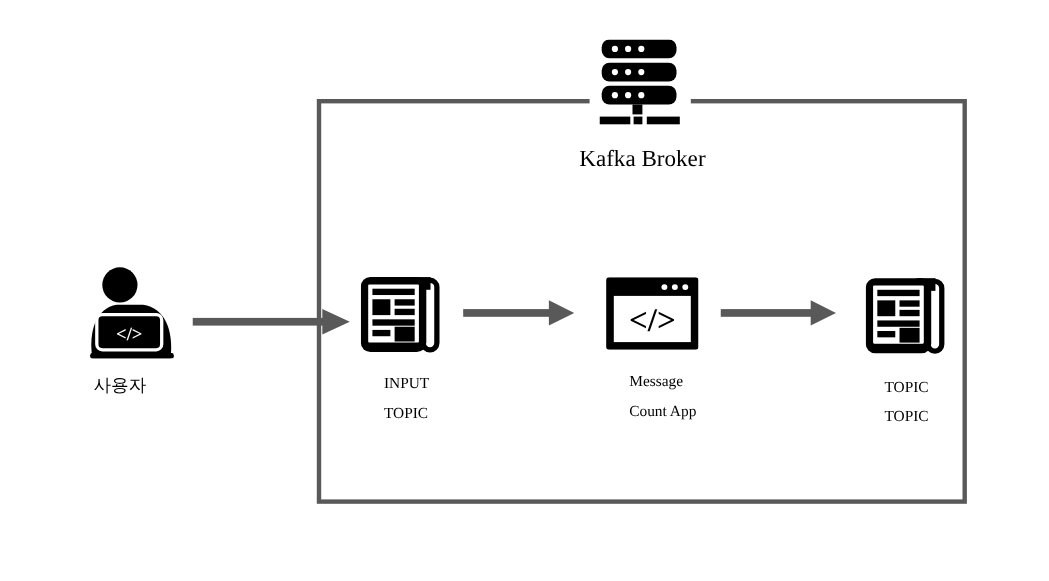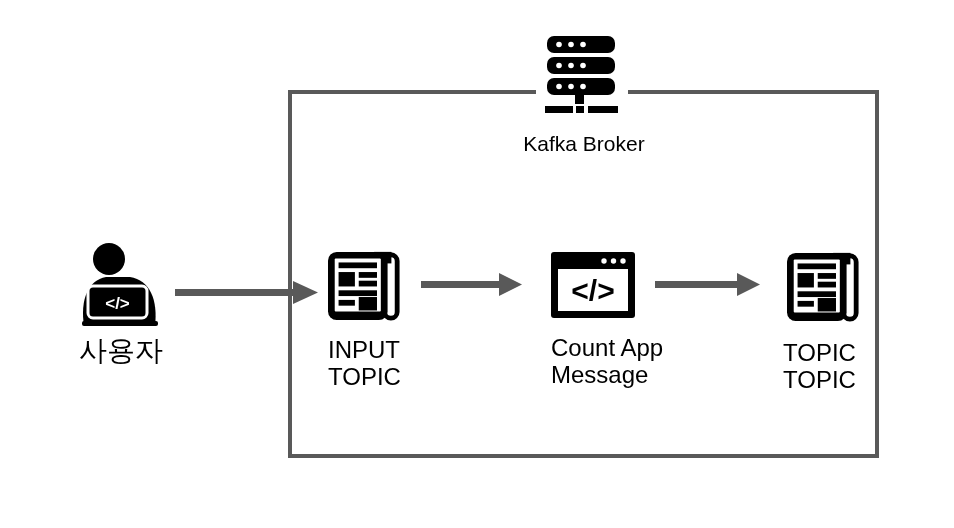--- a/index.html
+++ b/index.html
@@ -1,41 +1,41 @@
 <!DOCTYPE html>
 <html><head>
 <meta charset="utf-8">
 <style>
   html,body{margin:0;padding:0;background:#ffffff;}
   #stage{
     position:relative;width:933px;height:528px;background:#ffffff;
-    font-family:Liberation Sans, sans-serif;color:#000;
+    font-family:Liberation Serif, serif;color:#000;
     overflow:hidden;
   }
   .abs{position:absolute;}
   
   .boundary{
     left:288px;top:90px;width:583px;height:360px;
     border:4px solid #595959;background:transparent;
   }
   
   .server-patch{left:536px;top:84px;width:92px;height:14px;background:#ffffff;}
   .server-icon{left:545px;top:36px;}
   .broker-label{left:434px;top:131px;width:300px;text-align:center;}
   .broker-title{font-size:21px;line-height:26px;}
   .broker-subtitle{font-size:15px;line-height:19px;}
   .person-icon{left:76px;top:242px;}
-  .actor-label{left:55px;top:337px;width:108px;text-align:right;font-size:28px;line-height:27px;}
+  .actor-label{left:55px;top:337px;width:108px;text-align:center;font-size:16px;line-height:27px;}
   .arrow1{left:175px;top:279px;}
   .arrow2{left:421px;top:271px;}
   .arrow3{left:655px;top:271px;}
   .news-input{left:328px;top:247px;}
   .news-output{left:787px;top:248px;}
   .app-icon{left:551px;top:252px;}
-  .node-label{font-size:24px;line-height:27px;}
+  .node-label{font-size:14px;line-height:27px;margin-left:21px;}
   .label-input{left:328px;top:336px;}
   .label-app{left:551px;top:334px;}
   .label-output{left:783px;top:339px;}
   svg{display:block;}
 </style>
 </head>
 <body>
 
 <div id="stage">
 
@@ -110,22 +110,22 @@
 
   <svg class="abs app-icon" width="84" height="66" viewBox="0 0 84 66">
     <rect x="0" y="0" width="84" height="66" rx="3" fill="#000000"></rect>
     <rect x="7" y="17" width="70" height="42" fill="#ffffff"></rect>
     <circle cx="53" cy="9" r="2.7" fill="#ffffff"></circle>
     <circle cx="62.5" cy="9" r="2.7" fill="#ffffff"></circle>
     <circle cx="72" cy="9" r="2.7" fill="#ffffff"></circle>
     <text x="42" y="49" text-anchor="middle" font-size="30" font-weight="bold" fill="#000000">&lt;/&gt;</text>
   </svg>
   <div class="abs node-label label-app">
+    <div>Message</div>
     <div>Count App</div>
-    <div>Message</div>
   </div>
 
   <svg class="abs arrow3" width="105" height="27" viewBox="0 0 105 27">
     <rect x="0" y="10" width="84" height="7" fill="#595959"></rect>
     <polygon points="82,2 105,13.5 82,25" fill="#595959"></polygon>
   </svg>
 
   <svg class="abs news-output" width="73" height="77" viewBox="0 0 76 80">
     <rect x="59" y="8" width="13" height="66" rx="6.5" fill="#ffffff" stroke="#000000" stroke-width="5"></rect>
     <rect x="48" y="5" width="18" height="12" fill="#000000"></rect>

